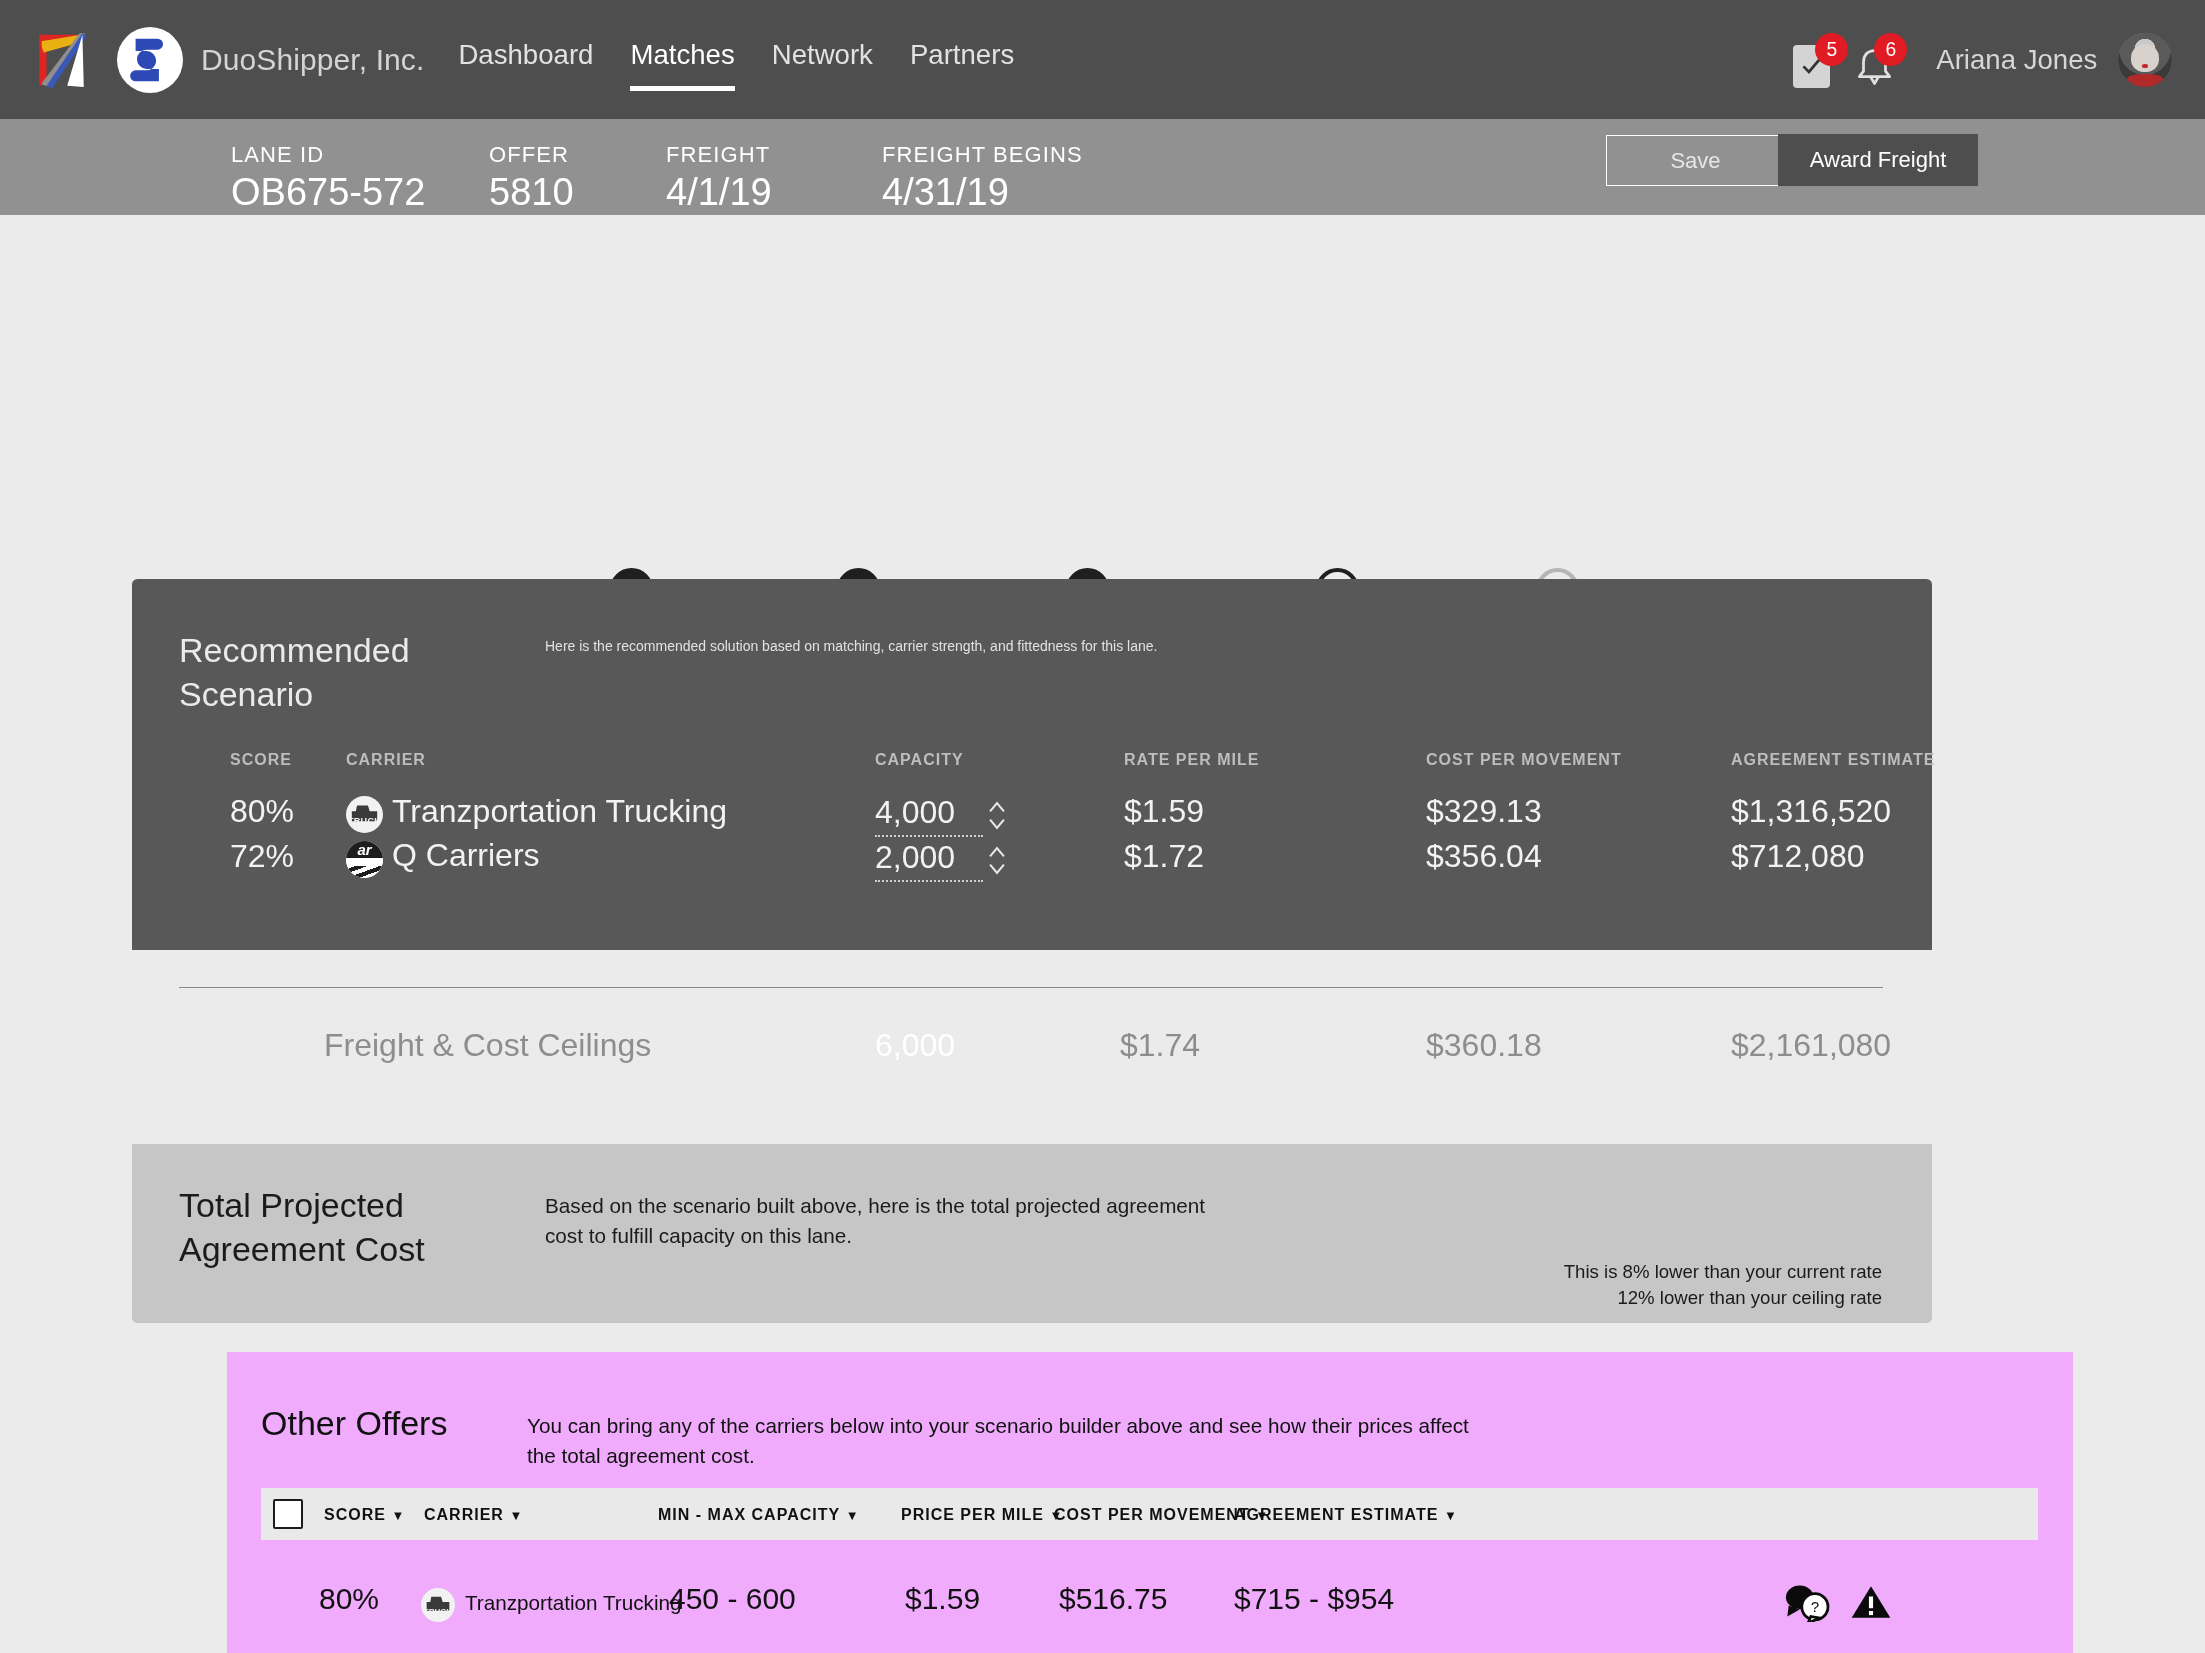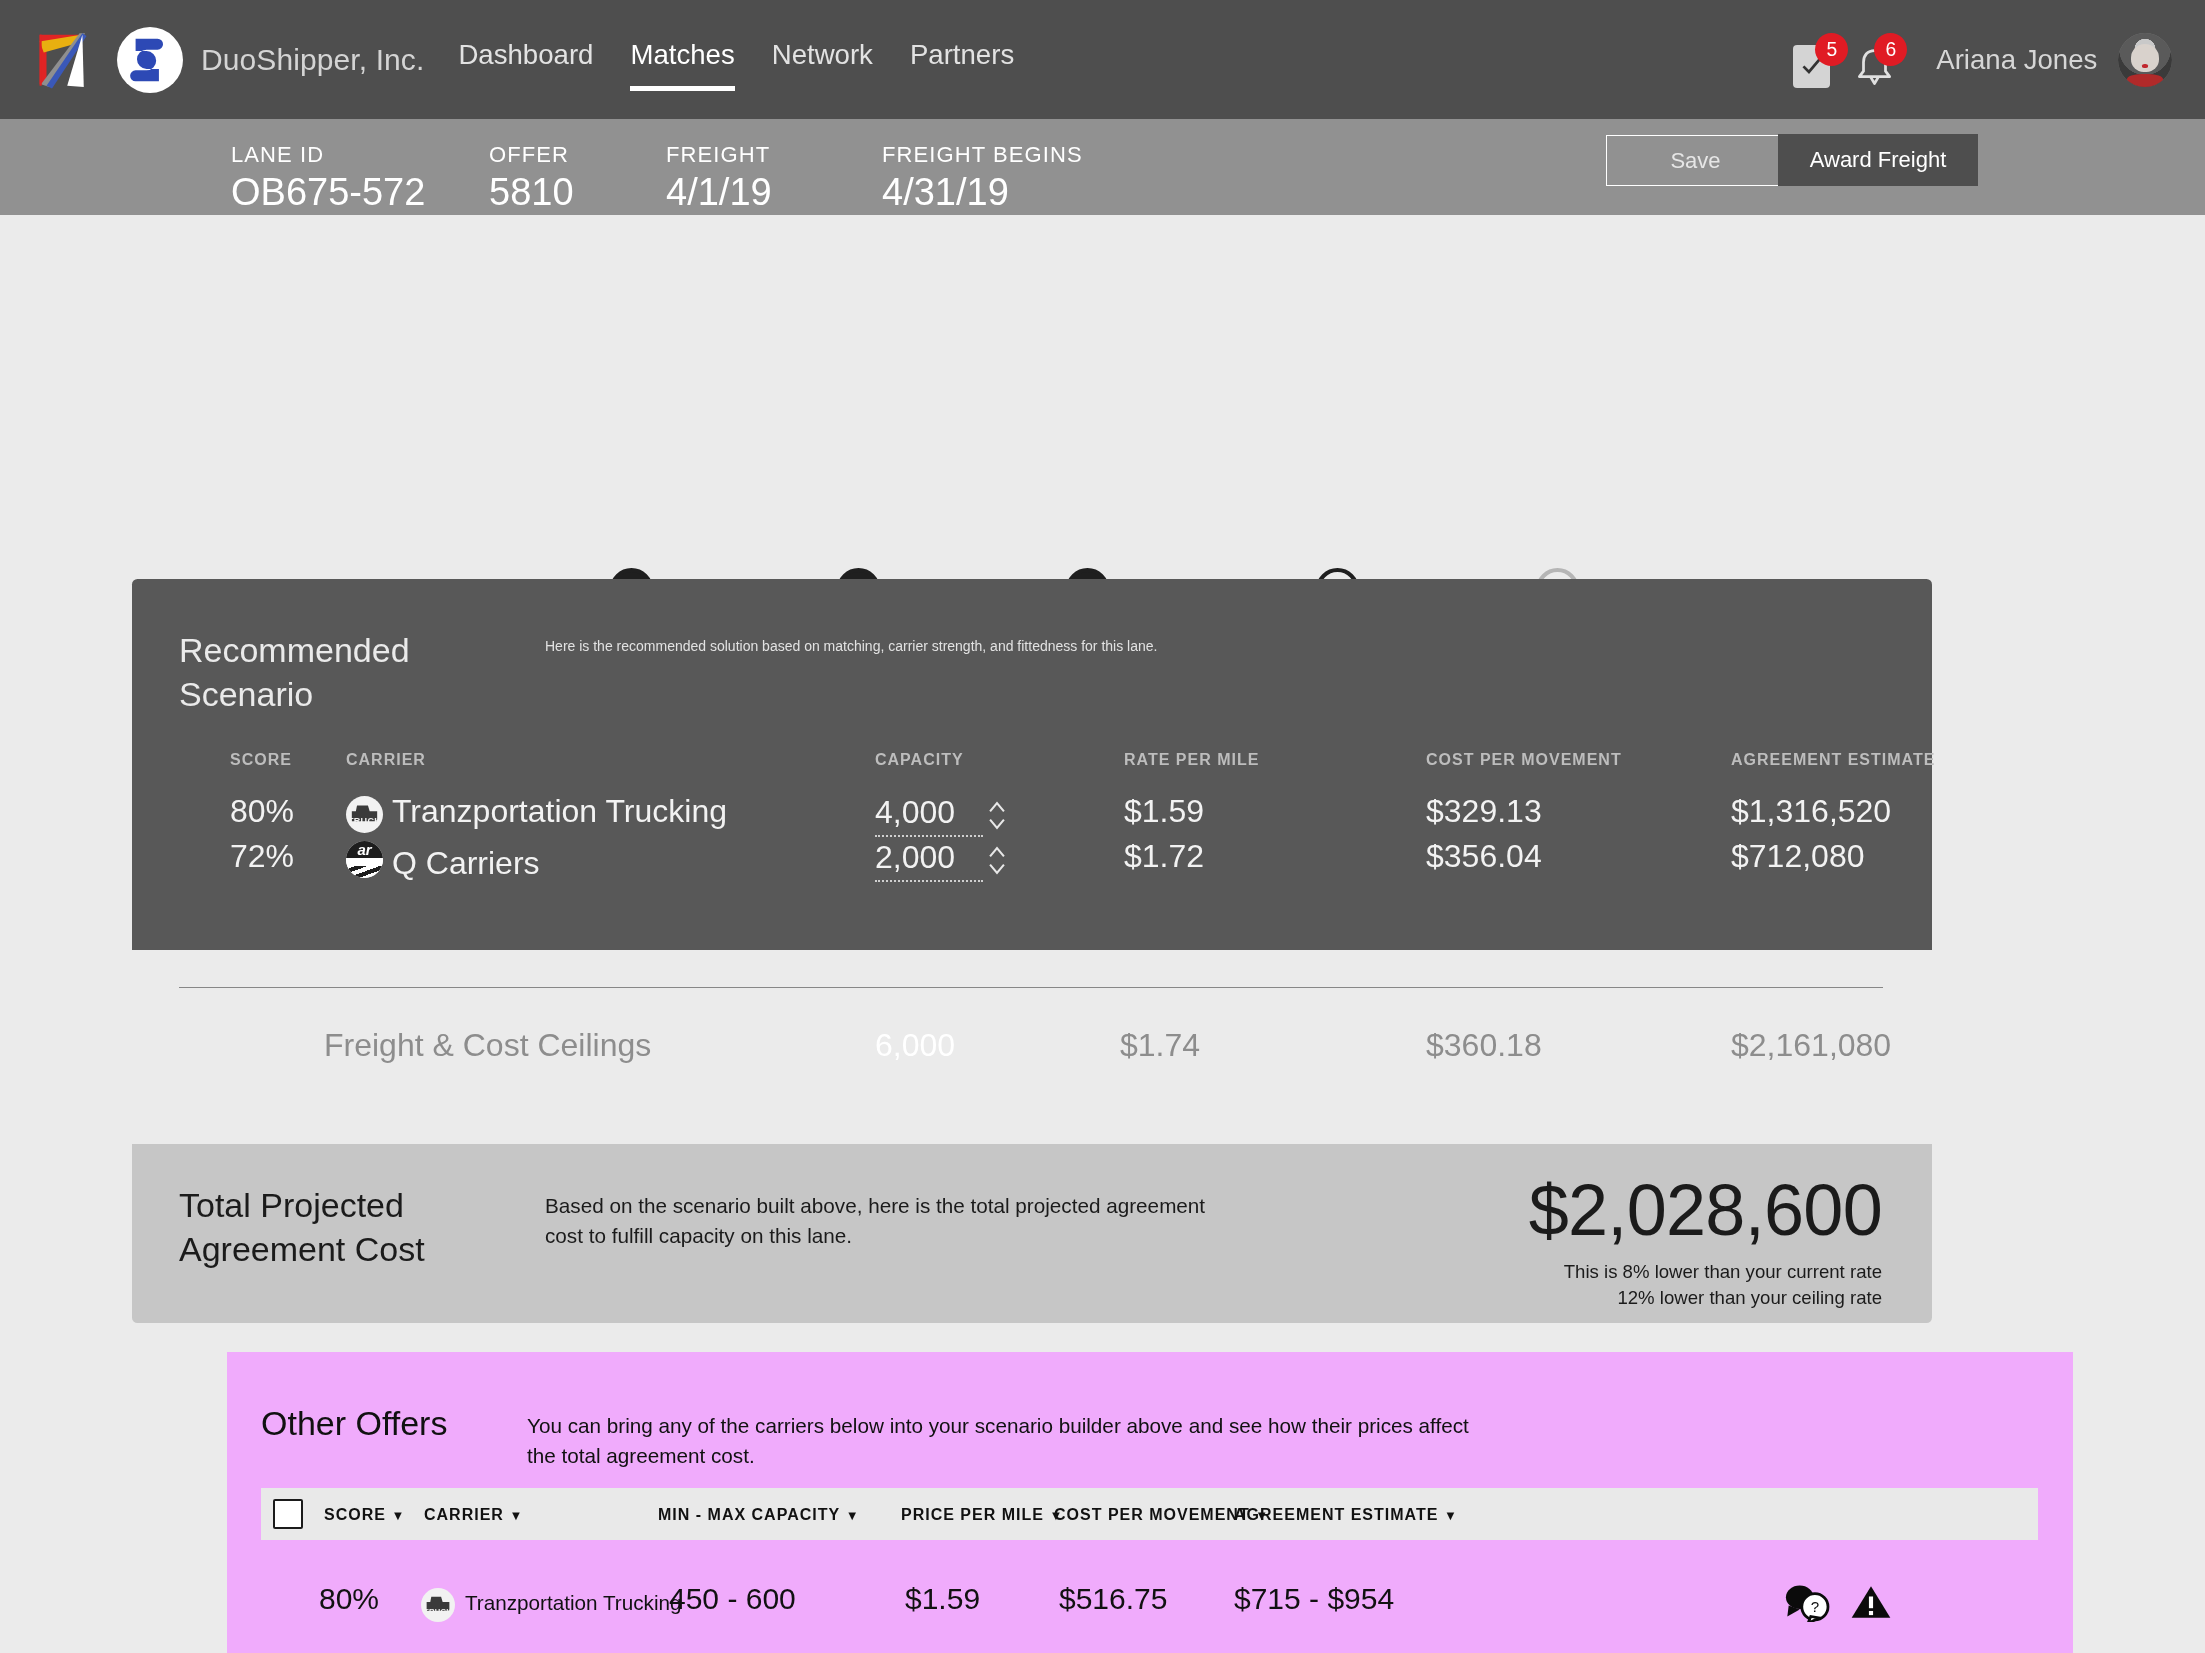--- a/index.html
+++ b/index.html
@@ -435,21 +435,21 @@
     <div class="cell" style="left:1599px; top:6.9px;">$1,316,520</div>
   </div>
 
   <div class="dark-row" style="top:252px;">
     <div class="cell" style="left:98px; top:6.9px;">72%</div>
     <div class="carrier-logo ar" style="left:214px; top:10.3px;">
       <div class="ar-top">ar</div>
       <div class="ar-mid"></div>
       <div class="ar-bot"></div>
     </div>
-    <div class="cell" style="left:260px; top:14px;">Q Carriers</div>
+    <div class="cell" style="left:260px; top:6px;">Q Carriers</div>
 
     <div class="stepper-input" style="left:743px; top:8.3px; width:108px; height:43px;">
       <span class="cell" style="left:0; top:0;">2,000</span>
     </div>
     <div class="spin" style="left:856px; top:9.6px;">
       <svg width="18" height="39" viewBox="0 0 26 56">
         <polyline points="3,22 13,10 23,22" fill="none" stroke="#e8e8e8" stroke-width="3"></polyline>
         <polyline points="3,34 13,46 23,34" fill="none" stroke="#e8e8e8" stroke-width="3"></polyline>
       </svg>
     </div>
@@ -467,21 +467,20 @@
     <div class="cell dim" style="left:988px; top:6.9px;text-align:right;">$1.74</div>
     <div class="cell dim" style="left:1294px; top:6.9px;">$360.18</div>
     <div class="cell dim" style="left:1599px; top:6.9px;">$2,161,080</div>
   </div>
 </div>
 
 <div class="panel-total">
   <div class="total-title" style="white-space:pre-line;">Total Projected
 Agreement Cost</div>
   <div class="total-desc">Based on the scenario built above, here is the total projected agreement cost to fulfill capacity on this lane.</div>
-  <div class="total-amount">$2,028,600</div>
   <div class="total-note" style="top:117px;">This is 8% lower than your current rate</div>
   <div class="total-note" style="top:143px;">12% lower than your ceiling rate</div>
 </div>
 
 <div class="panel-offers">
   <div class="offers-title">Other Offers</div>
   <div class="offers-desc">You can bring any of the carriers below into your scenario builder above and see how their prices affect the total agreement cost.</div>
 
   <div class="offers-thead">
     <div class="hdr-checkbox"></div>

